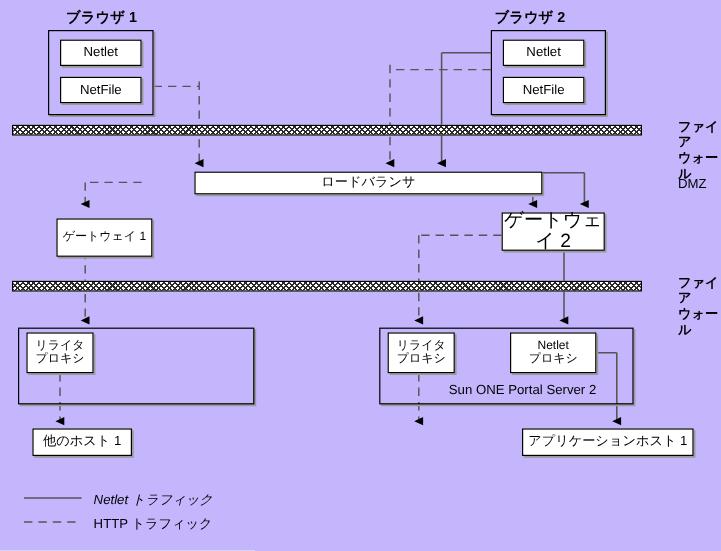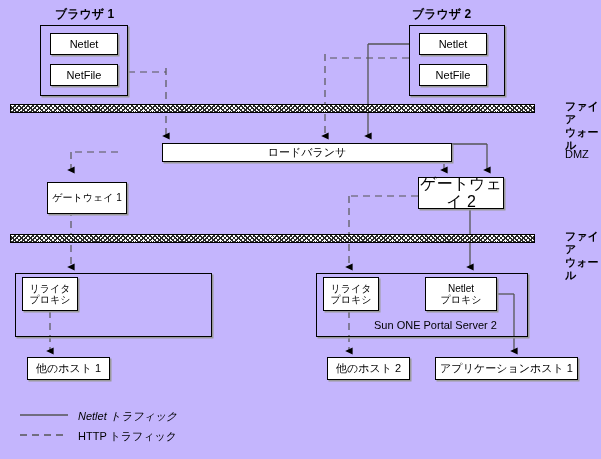--- a/index.html
+++ b/index.html
@@ -224,21 +224,20 @@
   <div class="node shadow" style="left:323px; top:277px; width:56px; height:34px; font-size:10px;">リライタ
 プロキシ</div>
 
   <div class="node shadow" style="left:425px; top:277px; width:72px; height:34px; font-size:10px;">Netlet
 プロキシ</div>
 
   <div class="inner-label" style="left:374px; top:319px;">Sun ONE Portal Server 2</div>
 
   <div class="node shadow" style="left:27px; top:357px; width:83px; height:23px;">他のホスト 1</div>
 
-  <div class="node shadow" style="left:327px; top:357px; width:83px; height:23px;">他のホスト 2</div>
 
   <div class="node shadow" style="left:435px; top:357px; width:143px; height:23px;">アプリケーションホスト 1</div>
 
   <div class="legend-text" style="left:78px; top:409px;font-style:italic;">Netlet トラフィック</div>
 
   <div class="legend-text" style="left:78px; top:429px;">HTTP トラフィック</div>
 
 </div>
 
 </body></html>

